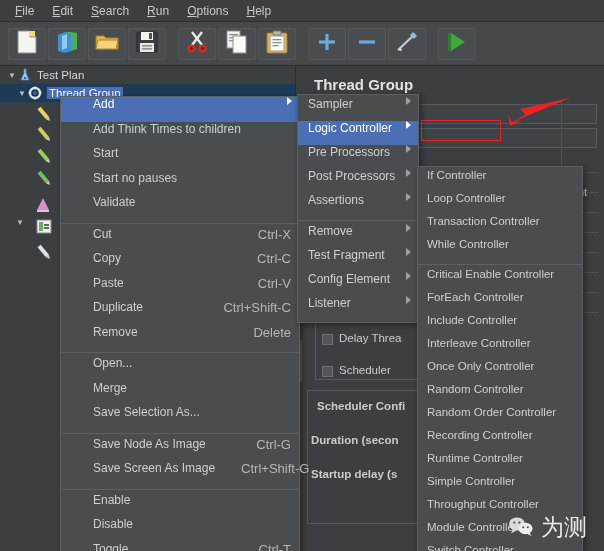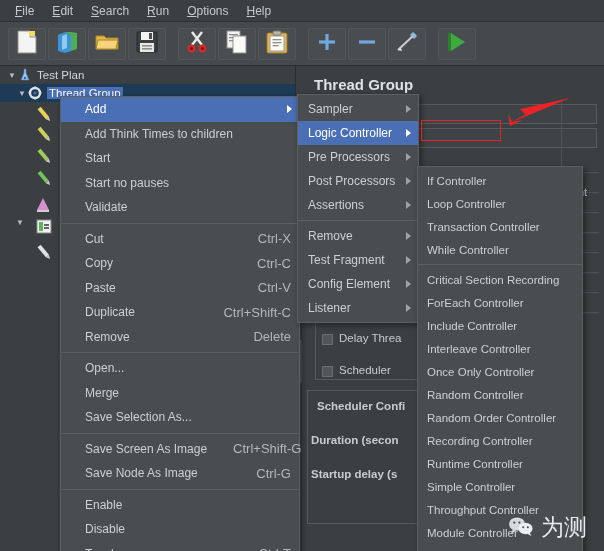--- a/index.html
+++ b/index.html
@@ -112,22 +112,22 @@
   
   .popup {
     position: absolute;
     background: #4a4d50;
     border: 1px solid #5c6063;
     box-shadow: 2px 2px 6px rgba(0,0,0,0.45);
     padding: 2px 0;
   }
   .pitem {
     height: 24px;
-    display: flex; align-items: center;
-    padding: 0 8px 0 24px;
+    display: flex; 
+    padding: 0 8px 0 32px;
     font-size: 12px; color: #cdcfd1;
     white-space: nowrap;
     position: relative;
   }
   .pitem.hl { background: #4a6fb5; color: #ffffff; }
   .pitem .accel {
     margin-left: auto;
     font-size: 13px; color: #b4b6b8;
     padding-left: 26px;
   }
@@ -418,27 +418,27 @@
         <span>Open...</span>
       </div>
       <div class="pitem">
         <span>Merge</span>
       </div>
       <div class="pitem">
         <span>Save Selection As...</span>
       </div>
       <div class="psep"></div>
       <div class="pitem">
+        <span>Save Node As Image</span>
+        <span class="accel">Ctrl-G</span>
+      </div>
+      <div class="pitem">
         <span>Save Screen As Image</span>
         <span class="accel">Ctrl+Shift-G</span>
       </div>
-      <div class="pitem">
-        <span>Save Node As Image</span>
-        <span class="accel">Ctrl-G</span>
-      </div>
       <div class="psep"></div>
       <div class="pitem">
         <span>Enable</span>
       </div>
       <div class="pitem">
         <span>Disable</span>
       </div>
       <div class="pitem">
         <span>Toggle</span>
         <span class="accel">Ctrl-T</span>
@@ -493,21 +493,21 @@
         <span>Loop Controller</span>
       </div>
       <div class="pitem">
         <span>Transaction Controller</span>
       </div>
       <div class="pitem">
         <span>While Controller</span>
       </div>
       <div class="psep"></div>
       <div class="pitem">
-        <span>Critical Section Recording</span>
+        <span>Critical Enable Controller</span>
       </div>
       <div class="pitem">
         <span>ForEach Controller</span>
       </div>
       <div class="pitem">
         <span>Include Controller</span>
       </div>
       <div class="pitem">
         <span>Interleave Controller</span>
       </div>

